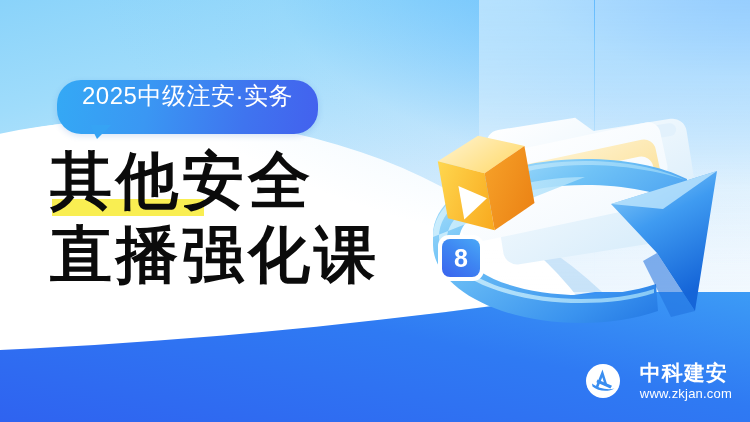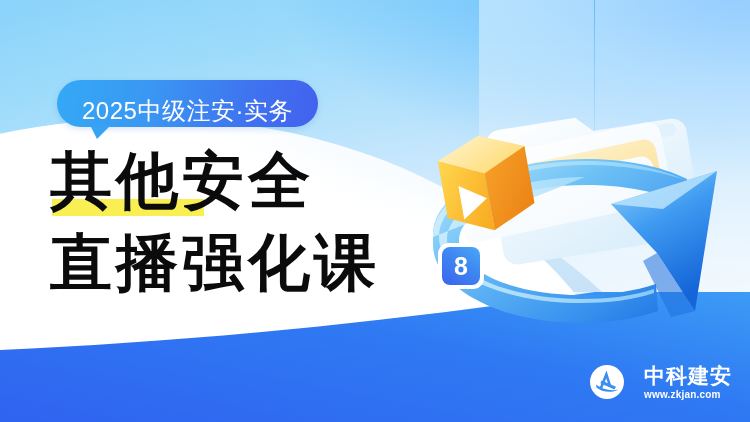--- a/index.html
+++ b/index.html
@@ -96,23 +96,23 @@
 
   
   .badge-wrap {
     position: absolute;
     left: 57px;
     top: 80px;
   }
   .badge-pill {
     position: relative;
     display: inline-flex;
-    align-items: flex-end;
+    align-items: flex-start;
     justify-content: center;
-    height: 47px;
+    height: 54px;
     padding: 0 25px;
     border-radius: 24px;
     background: linear-gradient(100deg, #34a9f5 0%, #3a97f3 35%, #3f74ef 72%, #4361ee 100%);
     color: #ffffff;
     font-size: 24px;
     letter-spacing: 0.5px;
     white-space: nowrap;
     box-shadow: 0 2px 6px rgba(40,100,200,.18);
   }
   .badge-tail {
@@ -135,21 +135,21 @@
   .hl-line {
     position: relative;
     font-family: "DejaVu Serif", "Liberation Serif", serif;
     font-weight: bold;
     font-size: 62px;
     line-height: 70px;
     color: #0b0b0b;
     letter-spacing: 4px;
     white-space: nowrap;
   }
-  .hl-line-1 { margin-bottom: 12px; }
+  .hl-line-1 { margin-bottom: 4px; }
   .hl-text { position: relative; z-index: 2; }
   .hl-underline {
     position: absolute;
     left: 2px;
     top: 53px;
     width: 152px;
     height: 17px;
     background: #f9ee52;
     z-index: 1;
   }
@@ -220,22 +220,22 @@
   }
   .logo-name {
     color: #ffffff;
     font-weight: bold;
     font-size: 21px;
     letter-spacing: 1px;
     margin-bottom: 4px;
   }
   .logo-url {
     color: #ffffff;
-    font-weight: bold;
-    font-size: 10px;
+    font-weight: normal;
+    font-size: 13px;
     letter-spacing: 0.2px;
   }
 </style>
 </head>
 <body>
 
 <div class="banner">
 
   <div class="bg-white-swoosh"></div>
   <div class="bg-blue-crescent"></div>

